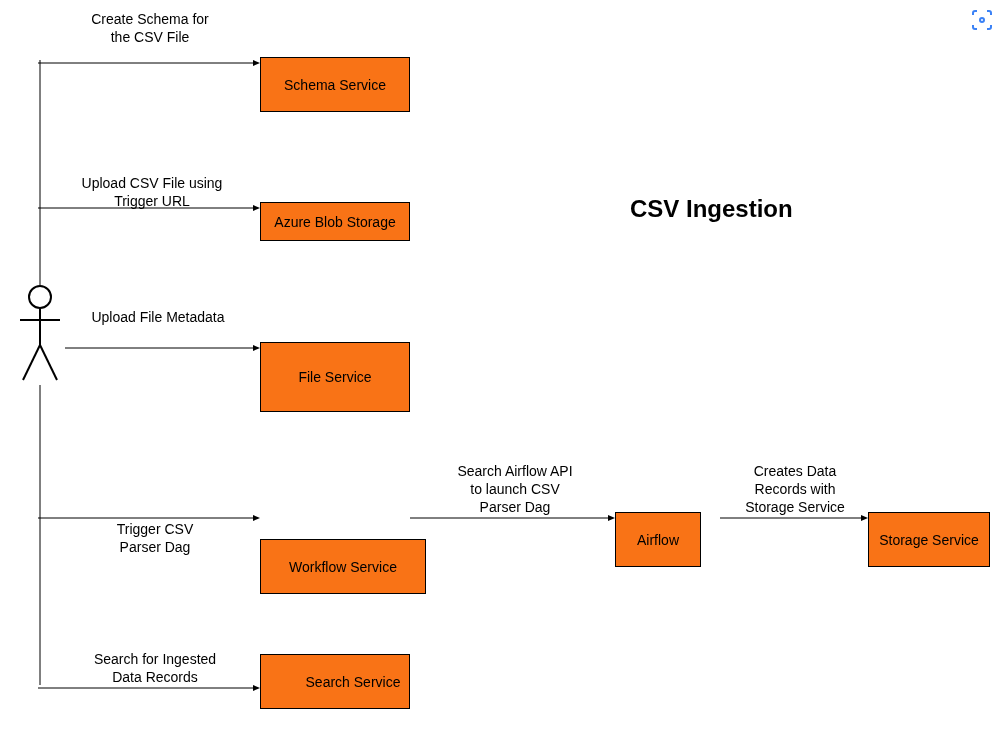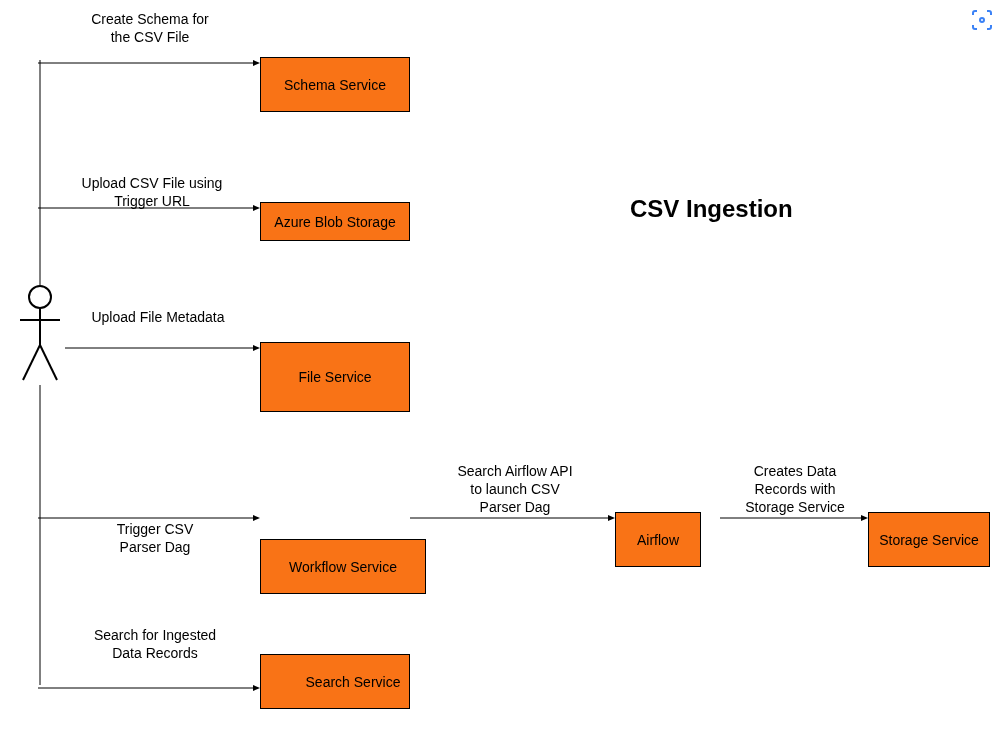--- a/index.html
+++ b/index.html
@@ -126,21 +126,21 @@
   <span>Creates Data</span><br>
   <span>Records with</span><br>
   <span>Storage Service</span>
 </div>
 
 <div class="box" style="left:260px; top:632px; width:150px; height:55px;padding-left:36px;">Search Service</div>
 <svg class="arrow" style="left:38px; top:685px; width:222px; height:10px;">
   <line x1="0" y1="3" x2="215" y2="3" stroke="#000" stroke-width="1"></line>
   <polygon points="215,0 222,3 215,6" fill="#000"></polygon>
 </svg>
-<div class="label" style="left:80px; top:626px; width:150px;">
+<div class="label" style="left:80px; top:650px; width:150px;">
   <span>Search for Ingested</span><br>
   <span>Data Records</span>
 </div>
 
 <div class="scan-icon">
   <svg width="24" height="24" viewBox="0 0 24 24" fill="none" stroke="currentColor" stroke-width="2">
     <path d="M3 7V5a2 2 0 0 1 2-2h2"></path>
     <path d="M17 3h2a2 2 0 0 1 2 2v2"></path>
     <path d="M21 17v2a2 2 0 0 1-2 2h-2"></path>
     <path d="M7 21H5a2 2 0 0 1-2-2v-2"></path>

